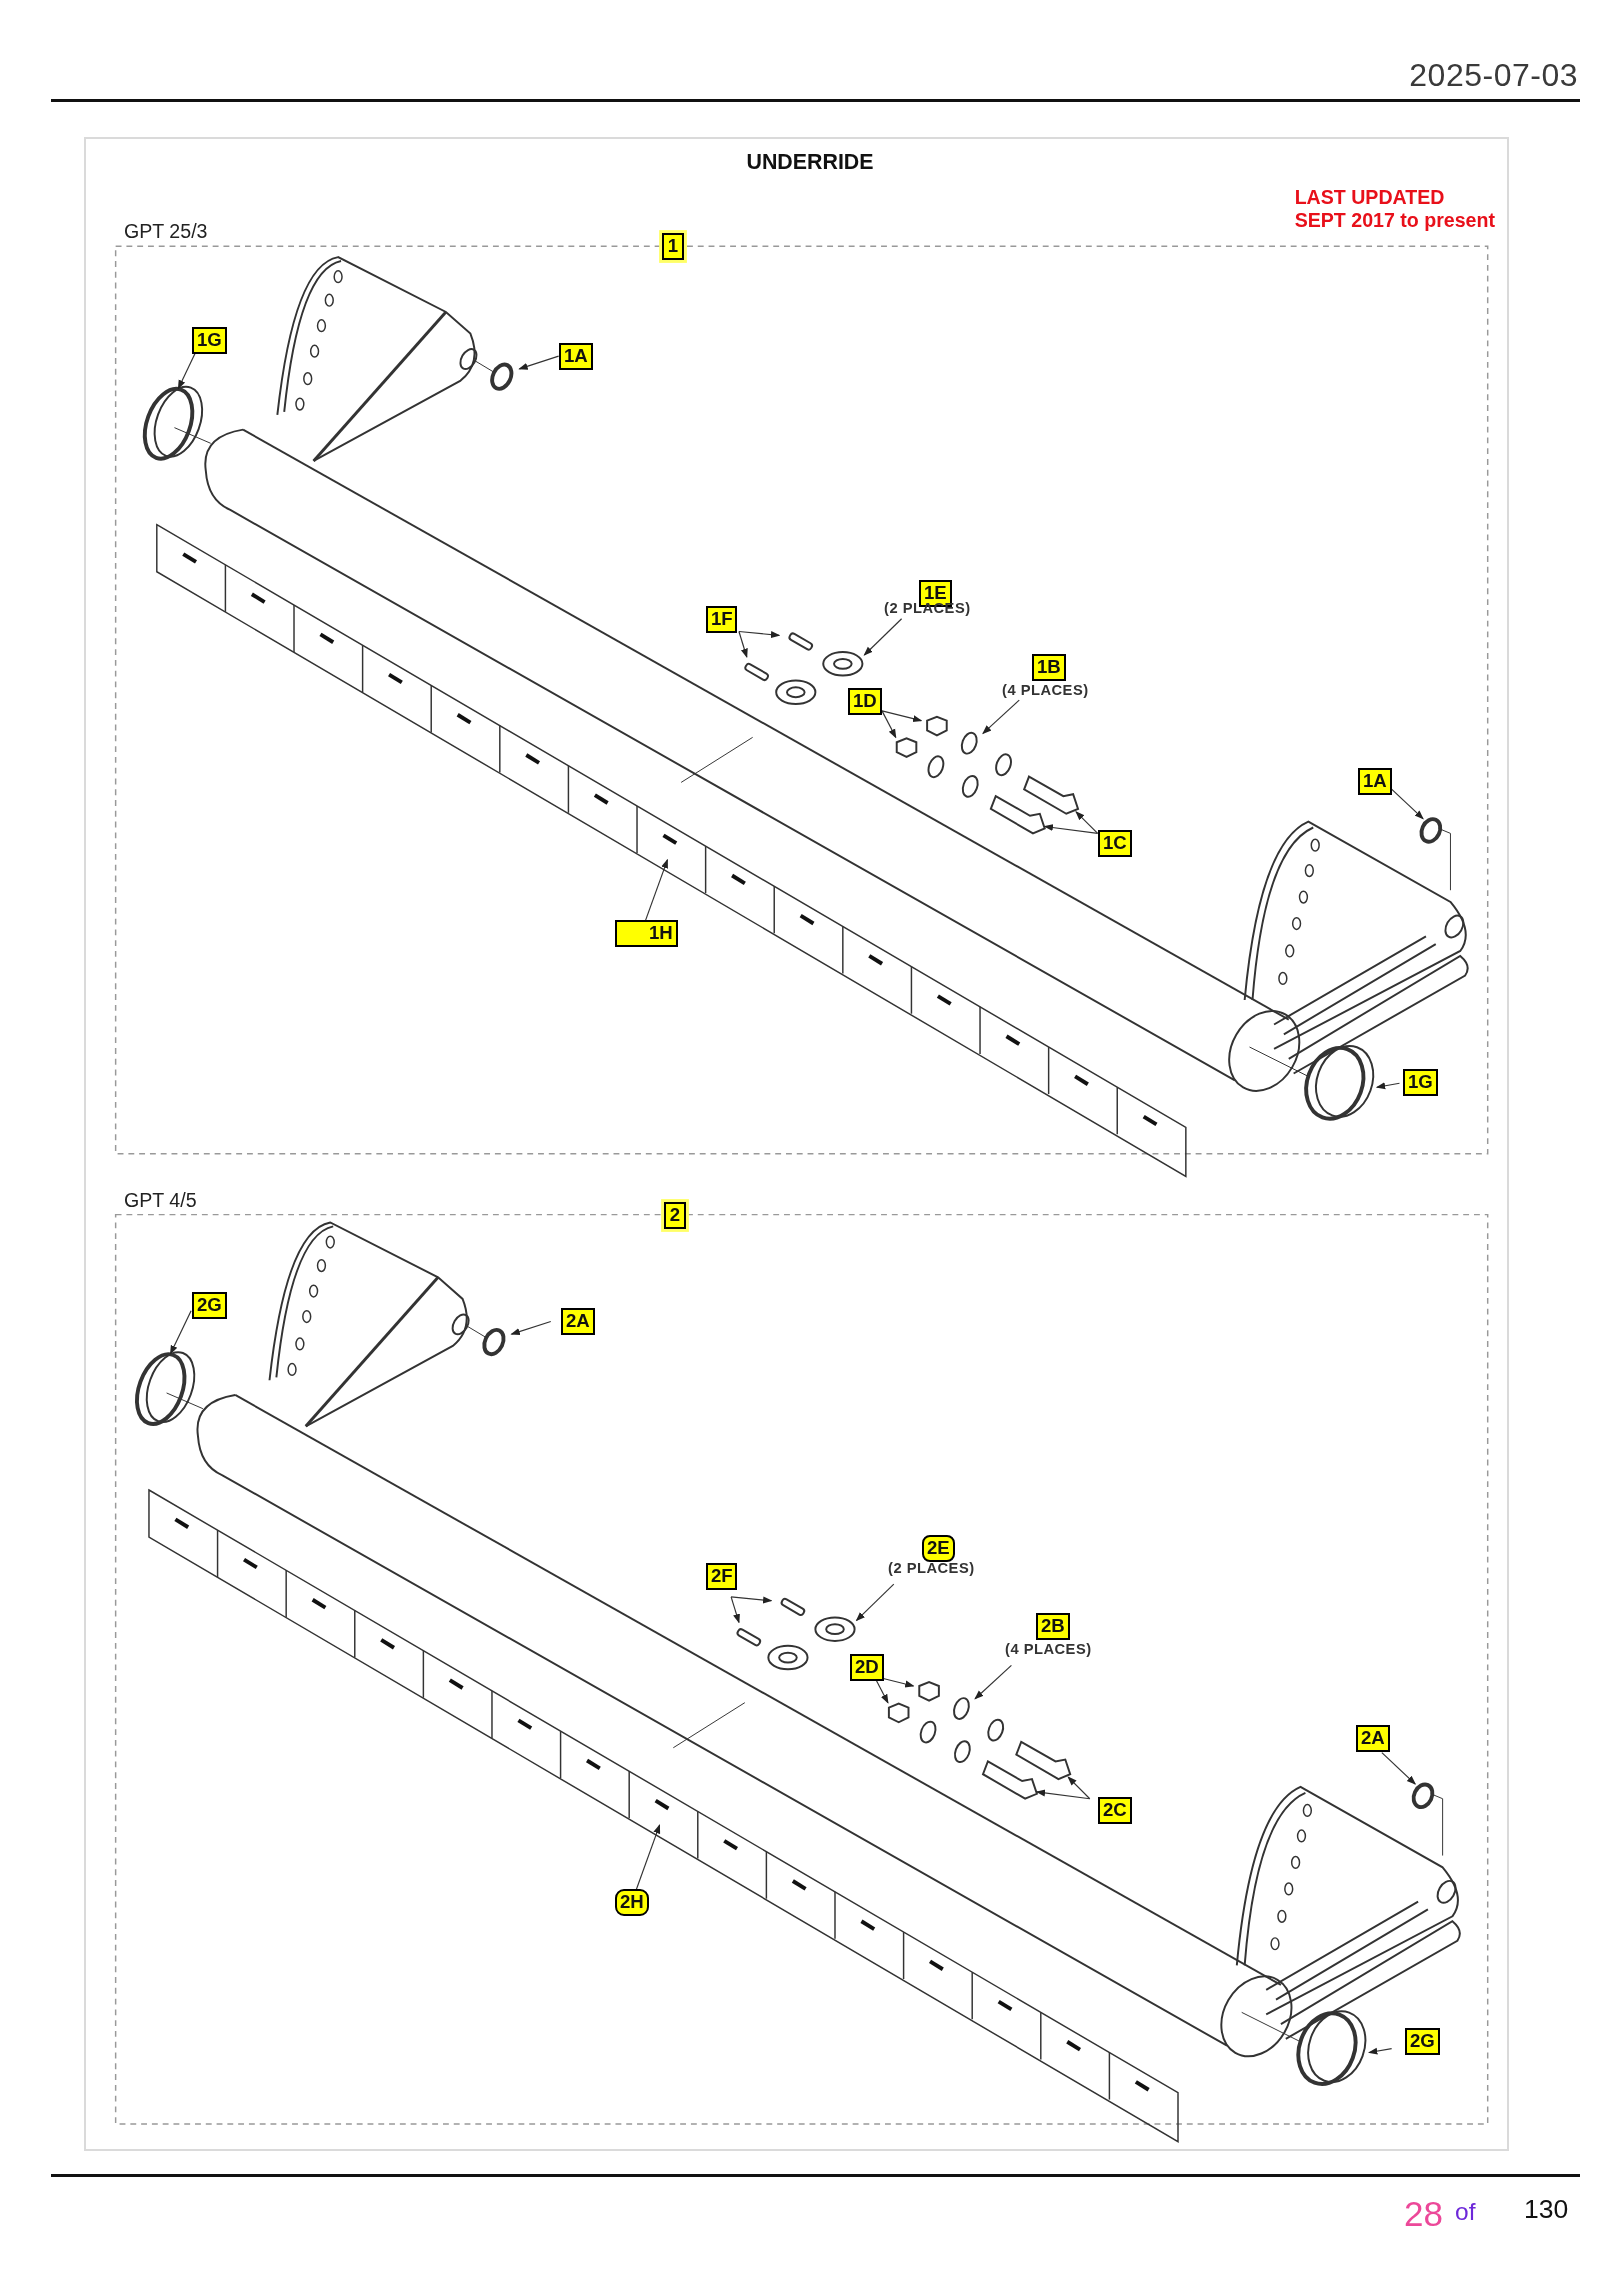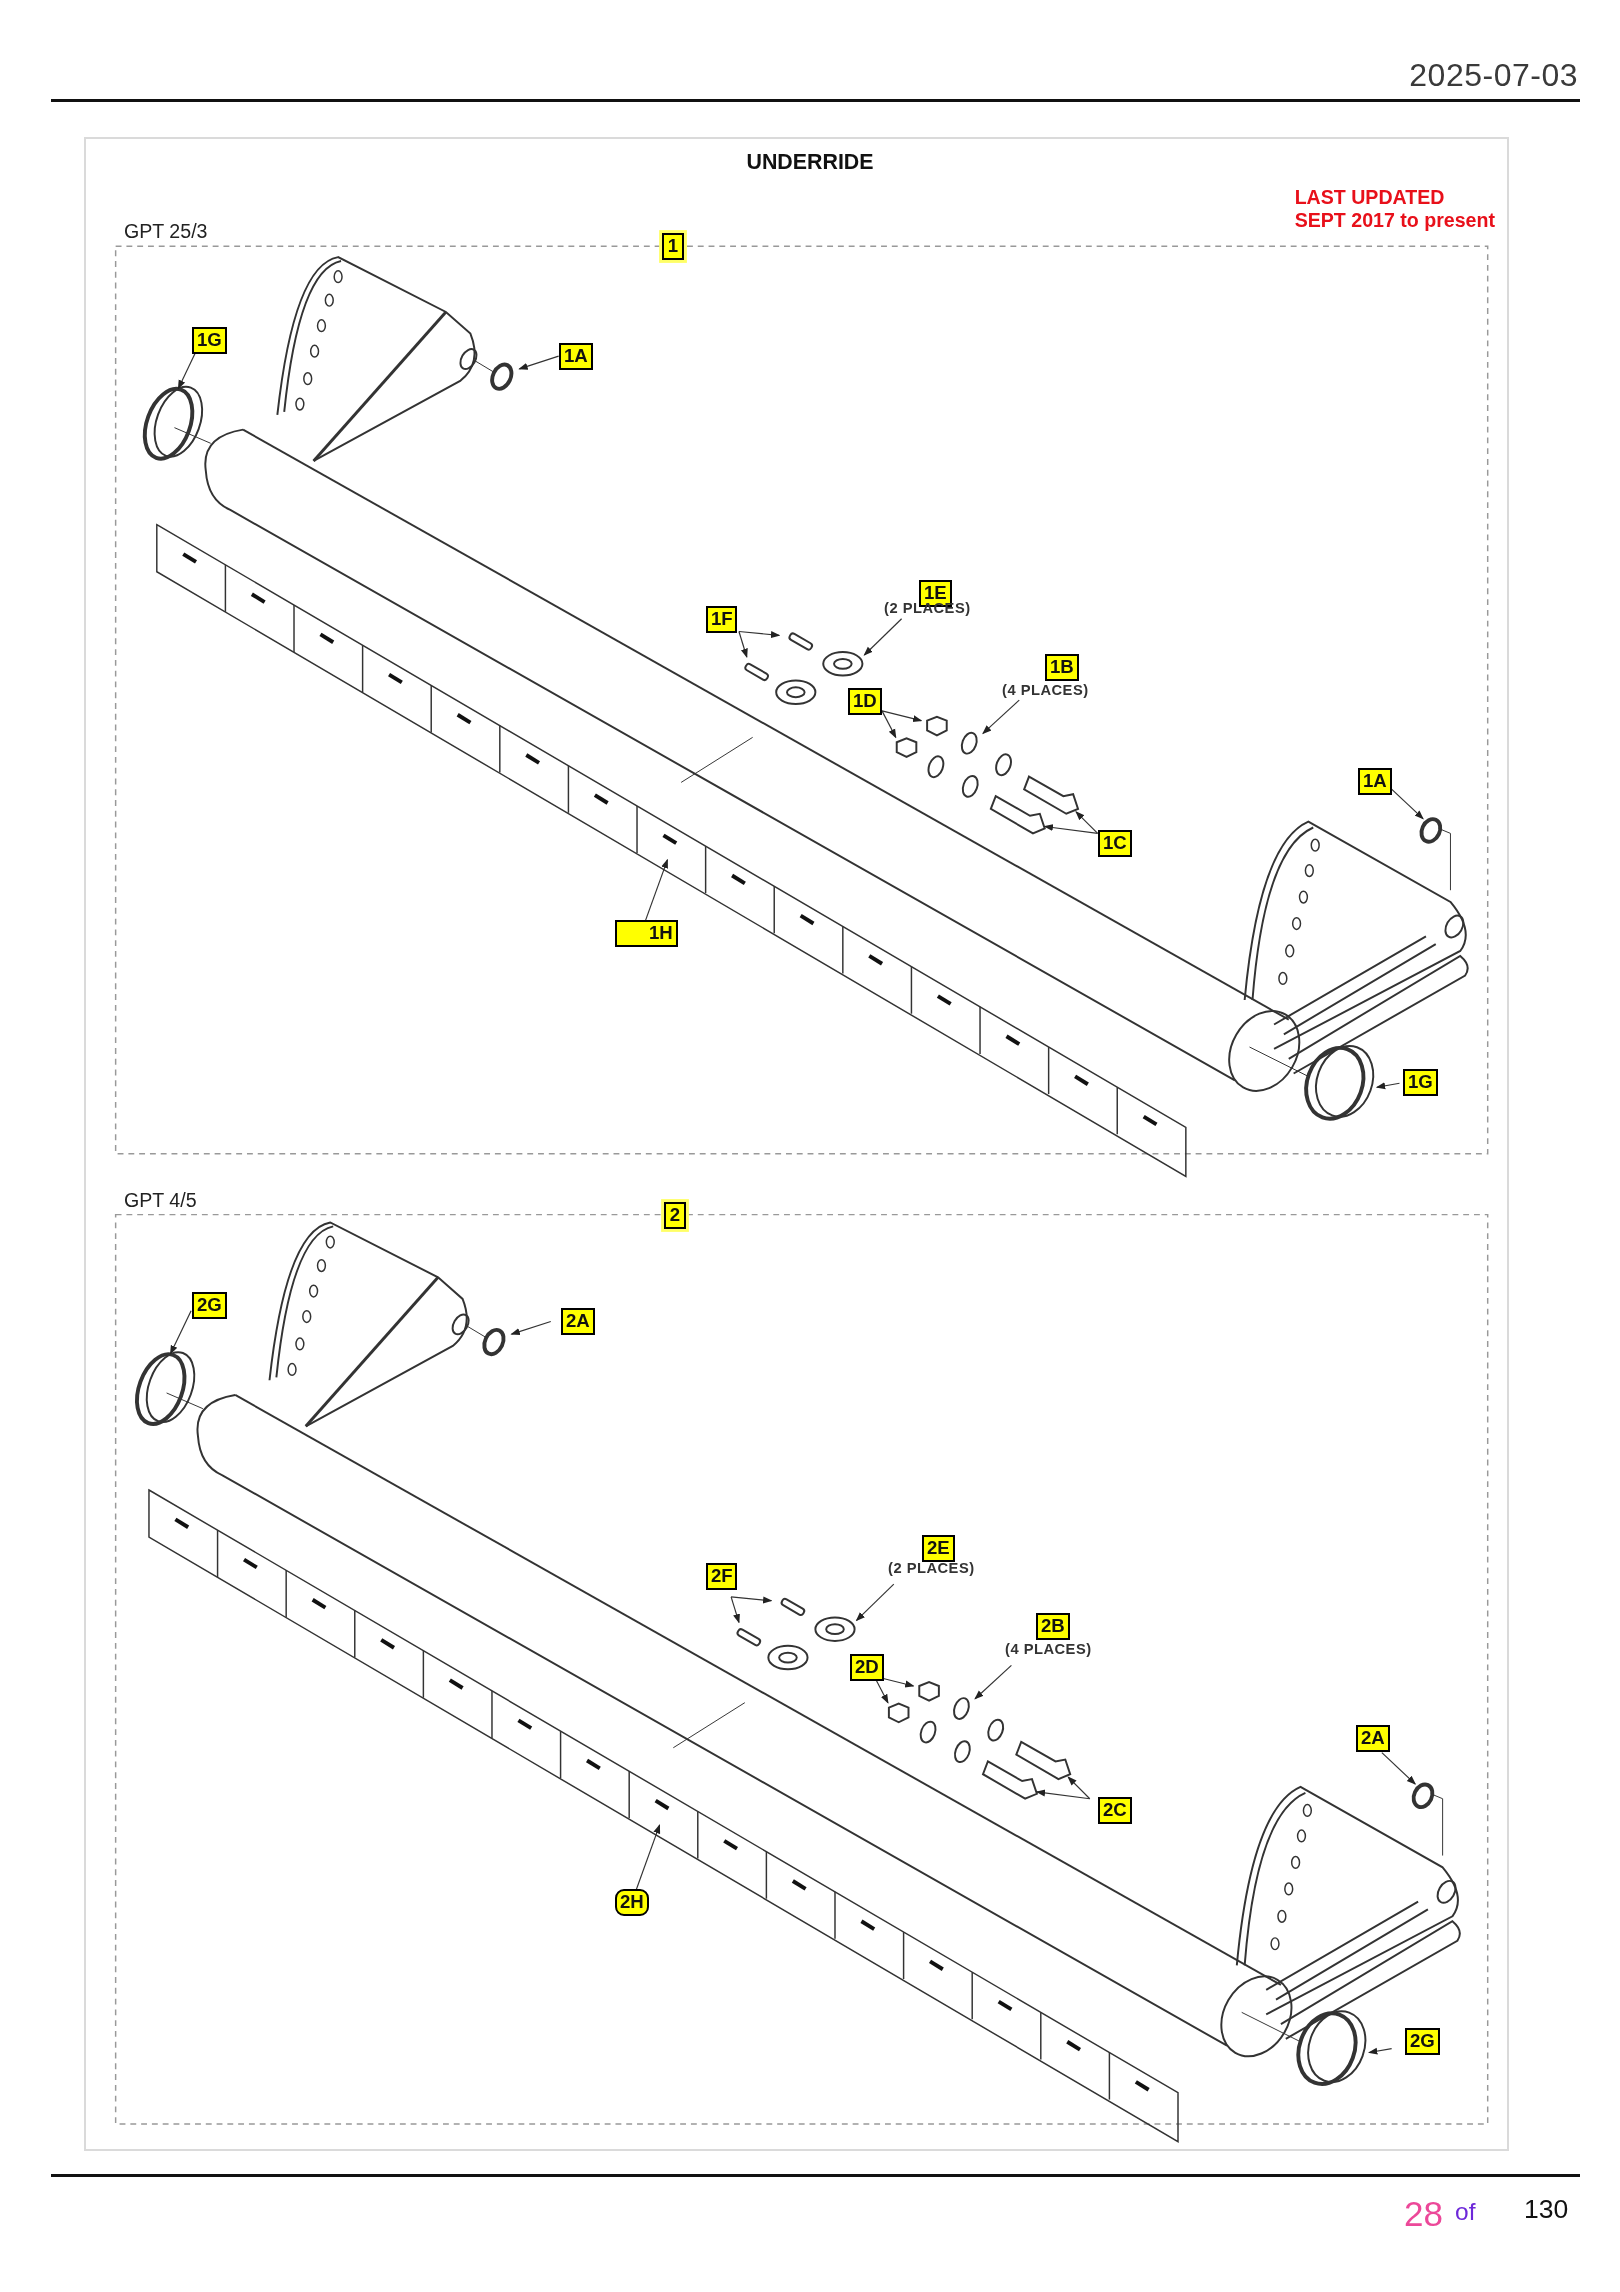--- a/index.html
+++ b/index.html
@@ -165,33 +165,33 @@
   <div>SEPT 2017 to present</div>
 </div>
 
 <div class="sec-label" style="left:124px;top:220px;">GPT 25/3</div>
 <div class="callout num" style="left:662px;top:233px;">1</div>
 <div class="callout" style="left:192px;top:327px;">1G</div>
 <div class="callout" style="left:559px;top:343px;">1A</div>
 <div class="callout" style="left:919px;top:580px;">1E</div>
 <div class="places" style="left:884px;top:600px;">(2 PLACES)</div>
 <div class="callout" style="left:706px;top:606px;">1F</div>
-<div class="callout" style="left:1032px;top:654px;margin-left:13px;">1B</div>
+<div class="callout" style="left:1032px;top:654px;">1B</div>
 <div class="places" style="left:1002px;top:682px;">(4 PLACES)</div>
 <div class="callout" style="left:848px;top:688px;">1D</div>
 <div class="callout" style="left:1358px;top:768px;">1A</div>
 <div class="callout" style="left:1098px;top:830px;">1C</div>
 <div class="callout" style="left:615px;top:920px;padding-left:32px;">1H</div>
 <div class="callout" style="left:1403px;top:1069px;">1G</div>
 
 <div class="sec-label" style="left:124px;top:1189px;">GPT 4/5</div>
 <div class="callout num" style="left:664px;top:1202px;">2</div>
 <div class="callout" style="left:192px;top:1292px;">2G</div>
 <div class="callout" style="left:561px;top:1308px;">2A</div>
-<div class="callout" style="left:922px;top:1535px;">2E</div>
+<div class="callout" style="left:922px;top:1535px;border-radius:8px;">2E</div>
 <div class="places" style="left:888px;top:1560px;">(2 PLACES)</div>
 <div class="callout" style="left:706px;top:1563px;">2F</div>
 <div class="callout" style="left:1036px;top:1613px;">2B</div>
 <div class="places" style="left:1005px;top:1641px;">(4 PLACES)</div>
 <div class="callout" style="left:850px;top:1654px;">2D</div>
 <div class="callout" style="left:1356px;top:1725px;">2A</div>
 <div class="callout" style="left:1098px;top:1797px;">2C</div>
 <div class="callout" style="left:615px;top:1889px;border-radius:9px;">2H</div>
 <div class="callout" style="left:1405px;top:2028px;">2G</div>
 

